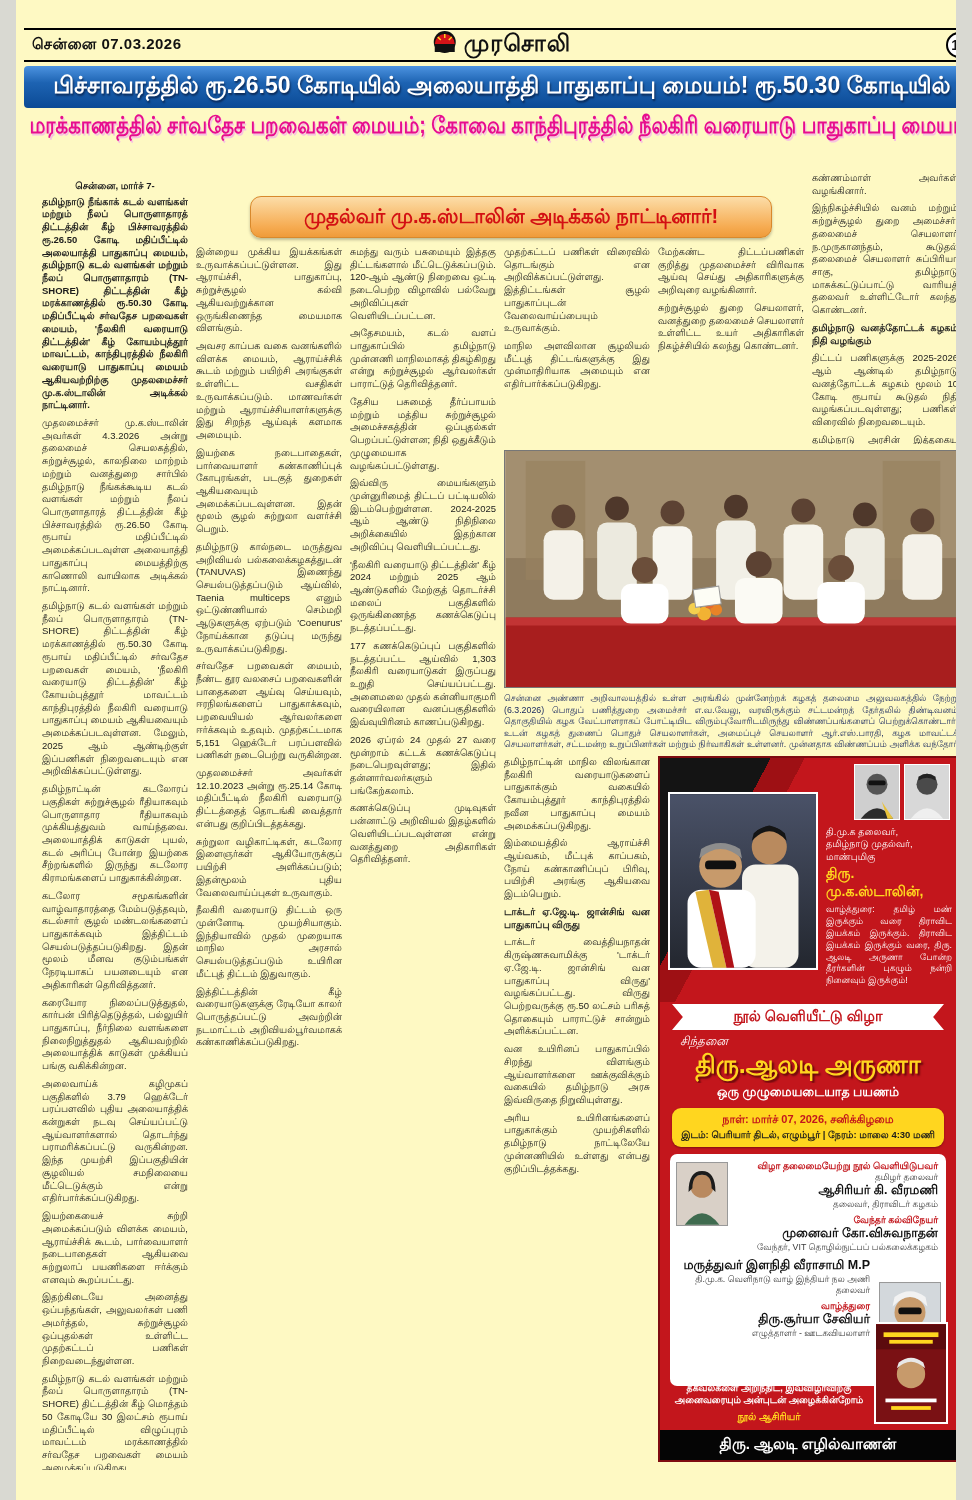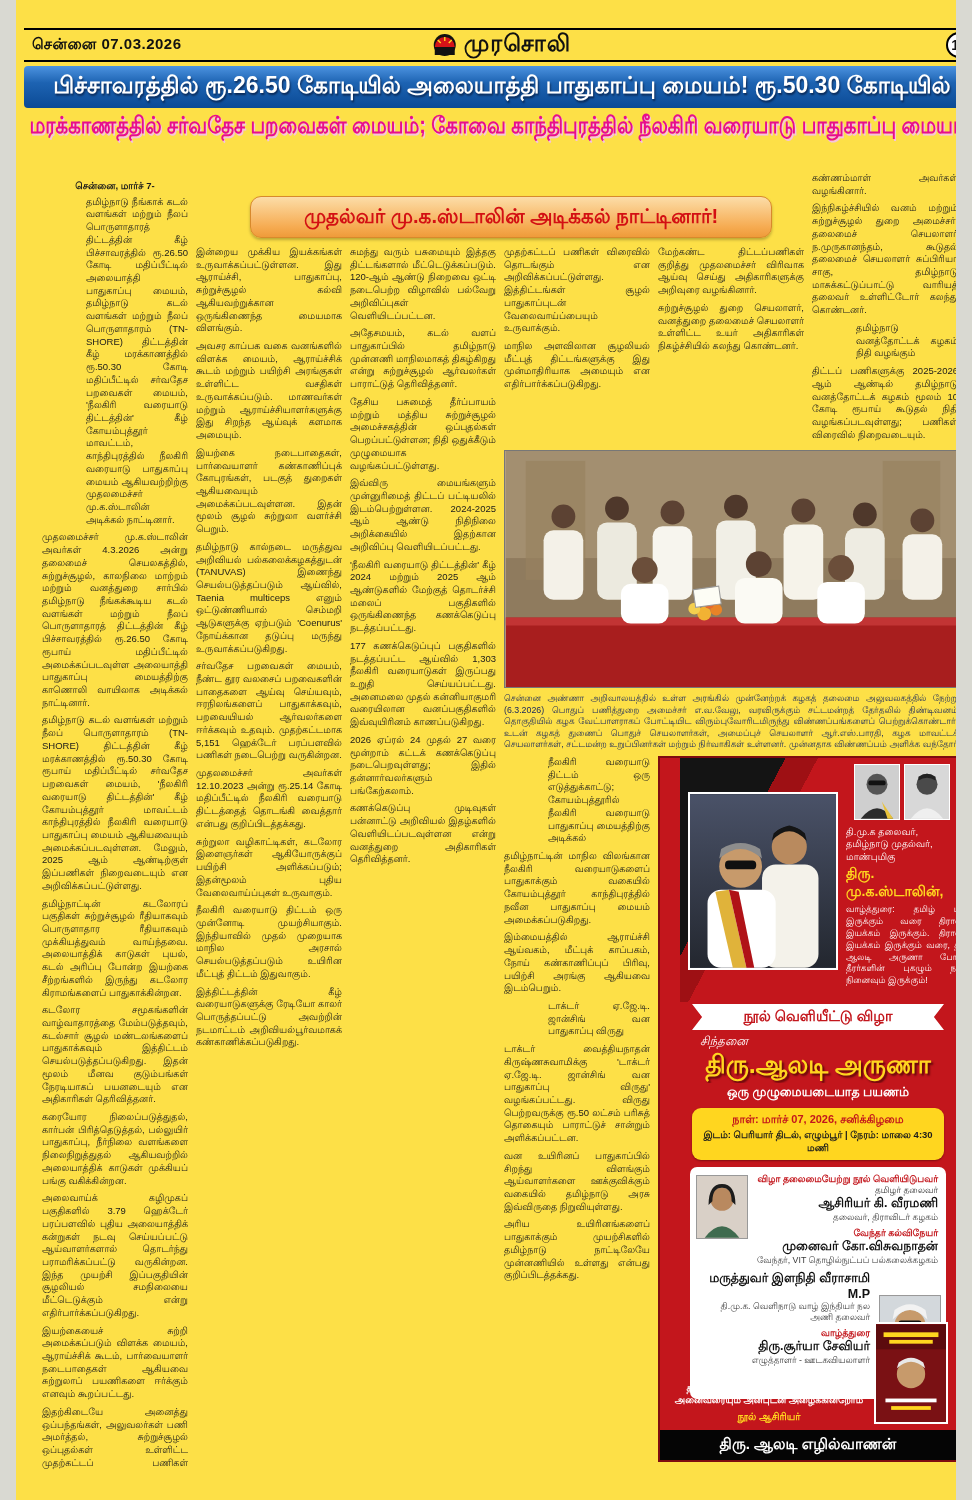--- a/index.html
+++ b/index.html
@@ -1,25 +1,25 @@
 <!DOCTYPE html>
 <html><head>
 <meta charset="utf-8">
 <style>
   * { margin:0; padding:0; box-sizing:border-box; }
   html,body { background:#d9d9d2; }
   body { font-family:"Liberation Sans","DejaVu Sans",sans-serif; }
-  .page { position:relative; width:940px; height:1500px; margin:0 auto; background:#fde047; overflow:hidden; color:#111; }
+  .page { position:relative; width:940px; height:1500px; margin:0 auto; background:#fef9c3; overflow:hidden; color:#111; }
 
   
   .header { position:absolute; left:8px; top:28px; width:956px; height:34px;
             border-top:2.5px solid #000; border-bottom:2.5px solid #000;
             display:flex; align-items:center; justify-content:space-between; padding:0 8px; }
   .hdr-date { font-weight:bold; font-size:15px; letter-spacing:.5px; }
-  .masthead { position:absolute; left:50%; transform:translateX(-50%); display:flex; align-items:center; gap:7px;
+  .masthead { position:absolute; left:50%; transform:translateX(-50%); display:flex; gap:7px;
               font-weight:bold; font-size:23px; letter-spacing:1px; color:#111; }
   .emblem { width:24px; height:24px; }
   .pageno { width:26px; height:26px; border:2.5px solid #000; border-radius:50%; background:#fff;
             display:flex; align-items:center; justify-content:center; font-weight:bold; font-size:14px; }
 
   
   .fit { overflow:hidden; }
   .banner-blue { position:absolute; left:8px; top:66px; width:956px; height:42px; border-radius:4px;
                  background:linear-gradient(180deg,#4c93e0 0%,#1d63b2 40%,#0b4a95 100%);
                  color:#fff; font-weight:bold; font-size:23px; display:flex; align-items:center; justify-content:center;
@@ -28,32 +28,32 @@
                  color:#e70d8e; font-weight:bold; font-size:23px; display:flex; justify-content:center;
                  text-shadow:1.5px 1.5px 0 #f6c3e0; }
   .subhead-box { position:absolute; left:234px; top:196px; width:522px; height:42px; border-radius:11px;
                  background:linear-gradient(180deg,#fcdda8 0%,#f6ab51 75%,#ef9b3a 100%);
                  border:1px solid #d8892c; color:#d31013; font-weight:bold; font-size:20px;
                  display:flex; align-items:center; justify-content:center; box-shadow:0 2px 3px rgba(0,0,0,.25); }
 
   
   .col { position:absolute; font-size:9.5px; line-height:1.34; text-align:justify; color:#1b1b1b; overflow:hidden; }
   .col p { margin-bottom:5px; }
-  .col p.b { font-weight:normal;margin-left:44px; }
+  .col p.b { font-weight:bold; }
   .col p.date { font-weight:bold; text-align:center; margin-bottom:3px; }
 
   
   .photo { position:absolute; left:488px; top:450px; width:454px; height:238px; border:1px solid #777; background:#b3a184; }
   .photo svg { display:block; width:100%; height:100%; }
   .caption { position:absolute; left:488px; top:693px; width:454px; height:58px;
              font-size:8.8px; line-height:1.32; text-align:justify; color:#16265e; overflow:hidden; }
 
   
   .ad { position:absolute; left:642px; top:756px; width:300px; height:706px; background:#c3161c;
-        border:2px solid #7e0c10; overflow:hidden; color:#fff;padding-left:20px; }
+        border:2px solid #7e0c10; overflow:hidden; color:#fff; }
   .ad-top { position:relative; height:244px;
             background:linear-gradient(118deg,#141414 0 26%,#9e1014 26% 34%,#c3161c 34% 100%); }
   .ad-portraits { position:absolute; right:6px; top:6px; display:flex; gap:4px; }
   .mini { width:46px; height:56px; border:1.5px solid #fff; background:#d9d9d9; }
   .mini svg { display:block; width:100%; height:100%; }
   .ad-photo { position:absolute; left:8px; top:34px; width:150px; height:178px; border:2px solid #fff; background:#2e3440; }
   .ad-photo svg { display:block; width:100%; height:100%; }
   .ad-right { position:absolute; left:166px; top:68px; width:126px; }
   .ad-right .l1 { font-size:9.5px; line-height:1.3; }
   .ad-right .leader { color:#ffd61f; font-weight:bold; font-size:14px; margin:2px 0 3px; }
@@ -169,21 +169,20 @@
       <p>சுற்றுச்சூழல் துறை செயலாளர், வனத்துறை தலைமைச் செயலாளர் உள்ளிட்ட உயர் அதிகாரிகள் நிகழ்ச்சியில் கலந்து கொண்டனர்.</p>
     </div>
   <div class="col" style="left:796px; top:172px; width:146px; height:272px;">
       <p>கண்ணம்மாள் அவர்கள் வழங்கினார்.</p>
       <p>இந்நிகழ்ச்சியில் வனம் மற்றும் சுற்றுச்சூழல் துறை அமைச்சர், தலைமைச் செயலாளர் ந.முருகானந்தம், கூடுதல் தலைமைச் செயலாளர் சுப்பிரியா சாகு, தமிழ்நாடு மாசுக்கட்டுப்பாட்டு வாரியத் தலைவர் உள்ளிட்டோர் கலந்து கொண்டனர்.</p>
       <p class="b">தமிழ்நாடு வனத்தோட்டக் கழகம் நிதி வழங்கும்</p>
       <p>திட்டப் பணிகளுக்கு 2025-2026 ஆம் ஆண்டில் தமிழ்நாடு வனத்தோட்டக் கழகம் மூலம் 10 கோடி ரூபாய் கூடுதல் நிதி வழங்கப்படவுள்ளது; பணிகள் விரைவில் நிறைவடையும்.</p>
       <p>தமிழ்நாடு அரசின் இத்தகைய சூழலியல் முயற்சிகள் நாடு முழுவதும் பாராட்டைப் பெற்றுள்ளன என்று திரு. மதி.சுபீர்யா உள்ளிட்ட அதிகாரிகள் தெரிவித்தனர்.</p>
     </div>
   <div class="col" style="left:488px; top:756px; width:146px; height:706px;">
-      <p class="b">நீலகிரி வரையாடு திட்டம் ஒரு எடுத்துக்காட்டு; கோயம்புத்தூரில் நீலகிரி வரையாடு பாதுகாப்பு மையத்திற்கு அடிக்கல்</p>
       <p>தமிழ்நாட்டின் மாநில விலங்கான நீலகிரி வரையாடுகளைப் பாதுகாக்கும் வகையில் கோயம்புத்தூர் காந்திபுரத்தில் நவீன பாதுகாப்பு மையம் அமைக்கப்படுகிறது.</p>
       <p>இம்மையத்தில் ஆராய்ச்சி ஆய்வகம், மீட்புக் காப்பகம், நோய் கண்காணிப்புப் பிரிவு, பயிற்சி அரங்கு ஆகியவை இடம்பெறும்.</p>
       <p class="b">டாக்டர் ஏ.ஜே.டி. ஜான்சிங் வன பாதுகாப்பு விருது</p>
       <p>டாக்டர் வைத்தியநாதன் கிருஷ்ணசுவாமிக்கு 'டாக்டர் ஏ.ஜே.டி. ஜான்சிங் வன பாதுகாப்பு விருது' வழங்கப்பட்டது. விருது பெற்றவருக்கு ரூ.50 லட்சம் பரிசுத் தொகையும் பாராட்டுச் சான்றும் அளிக்கப்பட்டன.</p>
       <p>வன உயிரினப் பாதுகாப்பில் சிறந்து விளங்கும் ஆய்வாளர்களை ஊக்குவிக்கும் வகையில் தமிழ்நாடு அரசு இவ்விருதை நிறுவியுள்ளது.</p>
       <p>அரிய உயிரினங்களைப் பாதுகாக்கும் முயற்சிகளில் தமிழ்நாடு நாட்டிலேயே முன்னணியில் உள்ளது என்பது குறிப்பிடத்தக்கது.</p>
     </div>
 
   <div class="photo">
     <svg viewBox="0 0 454 238">

